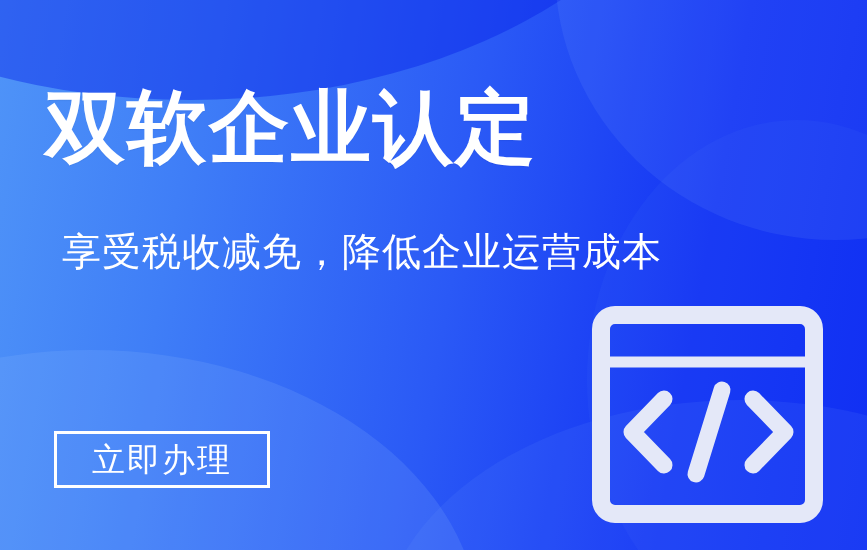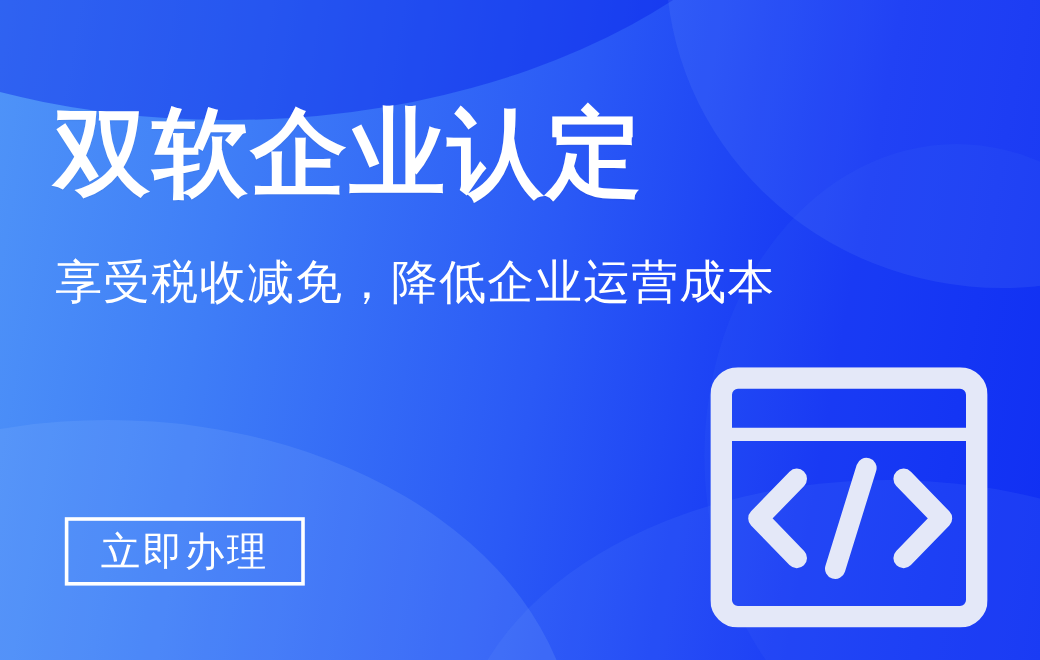--- a/index.html
+++ b/index.html
@@ -86,35 +86,35 @@
     font-weight: bold;
     letter-spacing: 2px;
     line-height: 1;
     white-space: nowrap;
     text-shadow: 0 1px 1px rgba(0,0,0,0.05);
   }
   #subhead {
     position: absolute;
     left: 46px;
     top: 215px;
-    margin: 0;
+    margin: 16px;
     color: #ffffff;
     font-size: 39px;
     font-weight: normal;
     letter-spacing: 1px;
     line-height: 1.1;
     white-space: nowrap;
   }
 
   
   #cta-button {
     position: absolute;
     left: 54px;
     top: 431px;
-    width: 200px;
+    width: 216px;
     height: 57px;
     box-sizing: border-box;
     border: 3px solid #ffffff;
     background: transparent;
     color: #ffffff;
     font-family: "Liberation Sans", "DejaVu Sans", sans-serif;
     font-size: 33px;
     font-weight: normal;
     letter-spacing: 2px;
     line-height: 51px;

